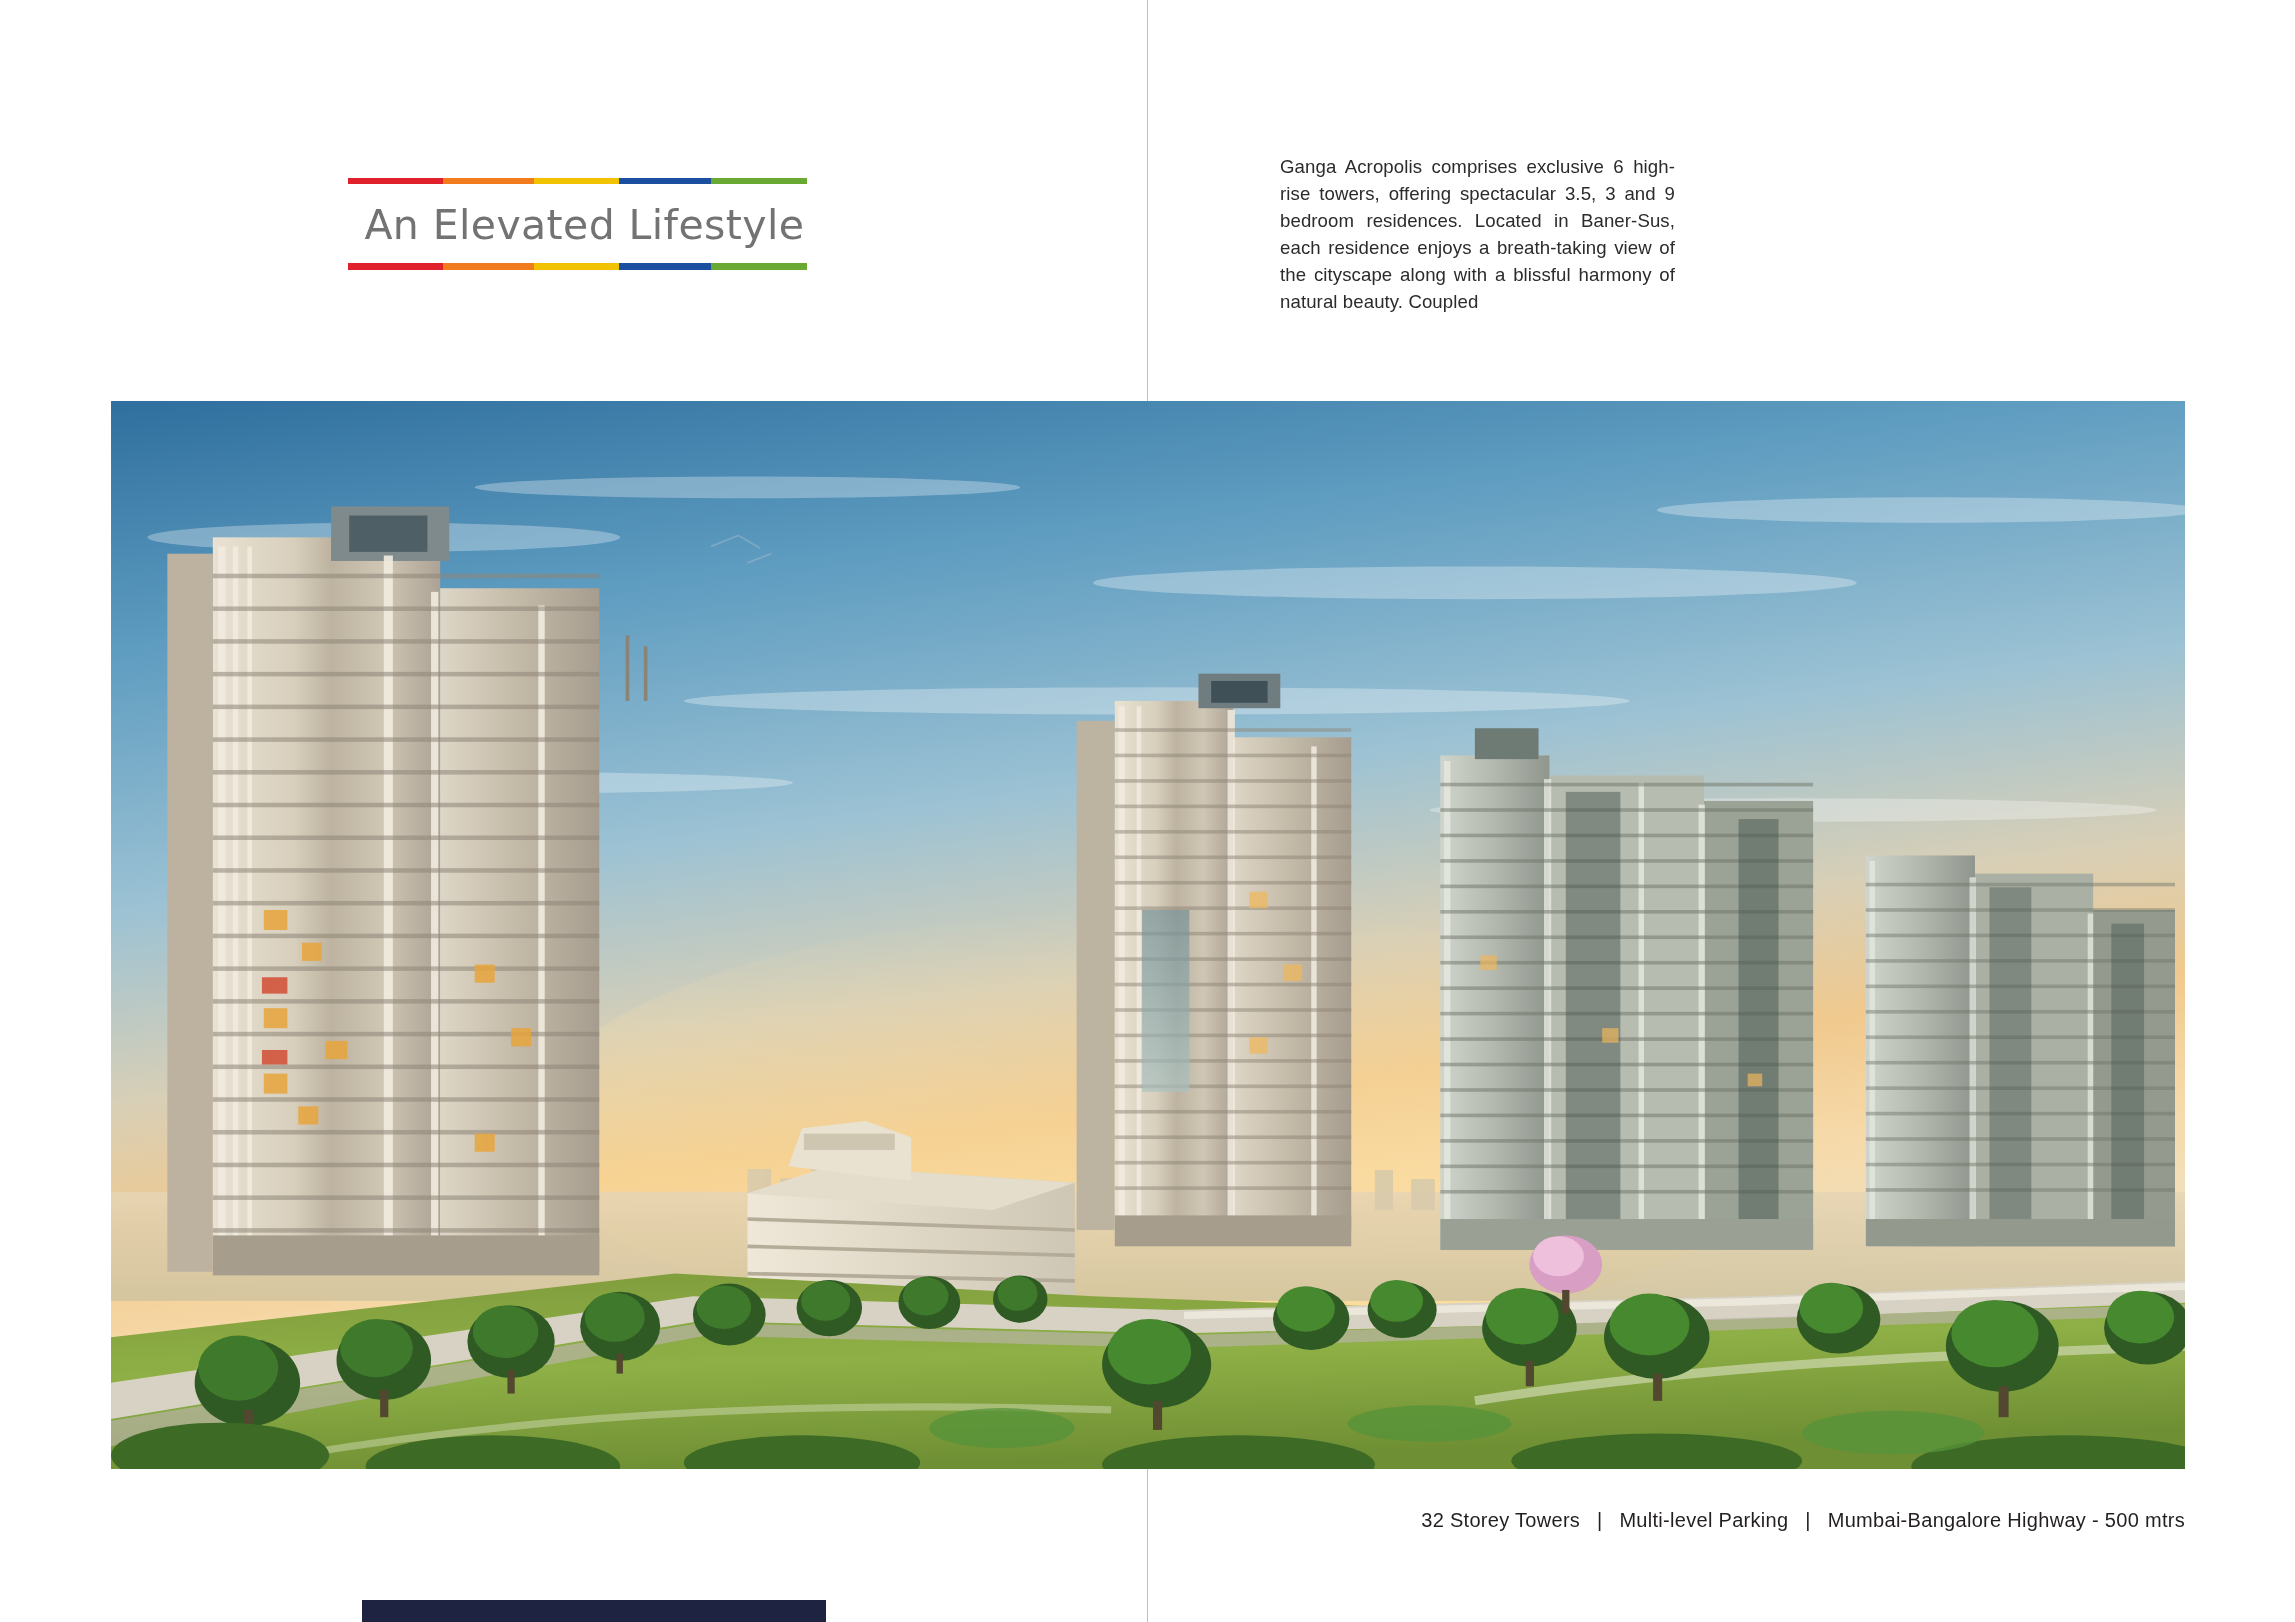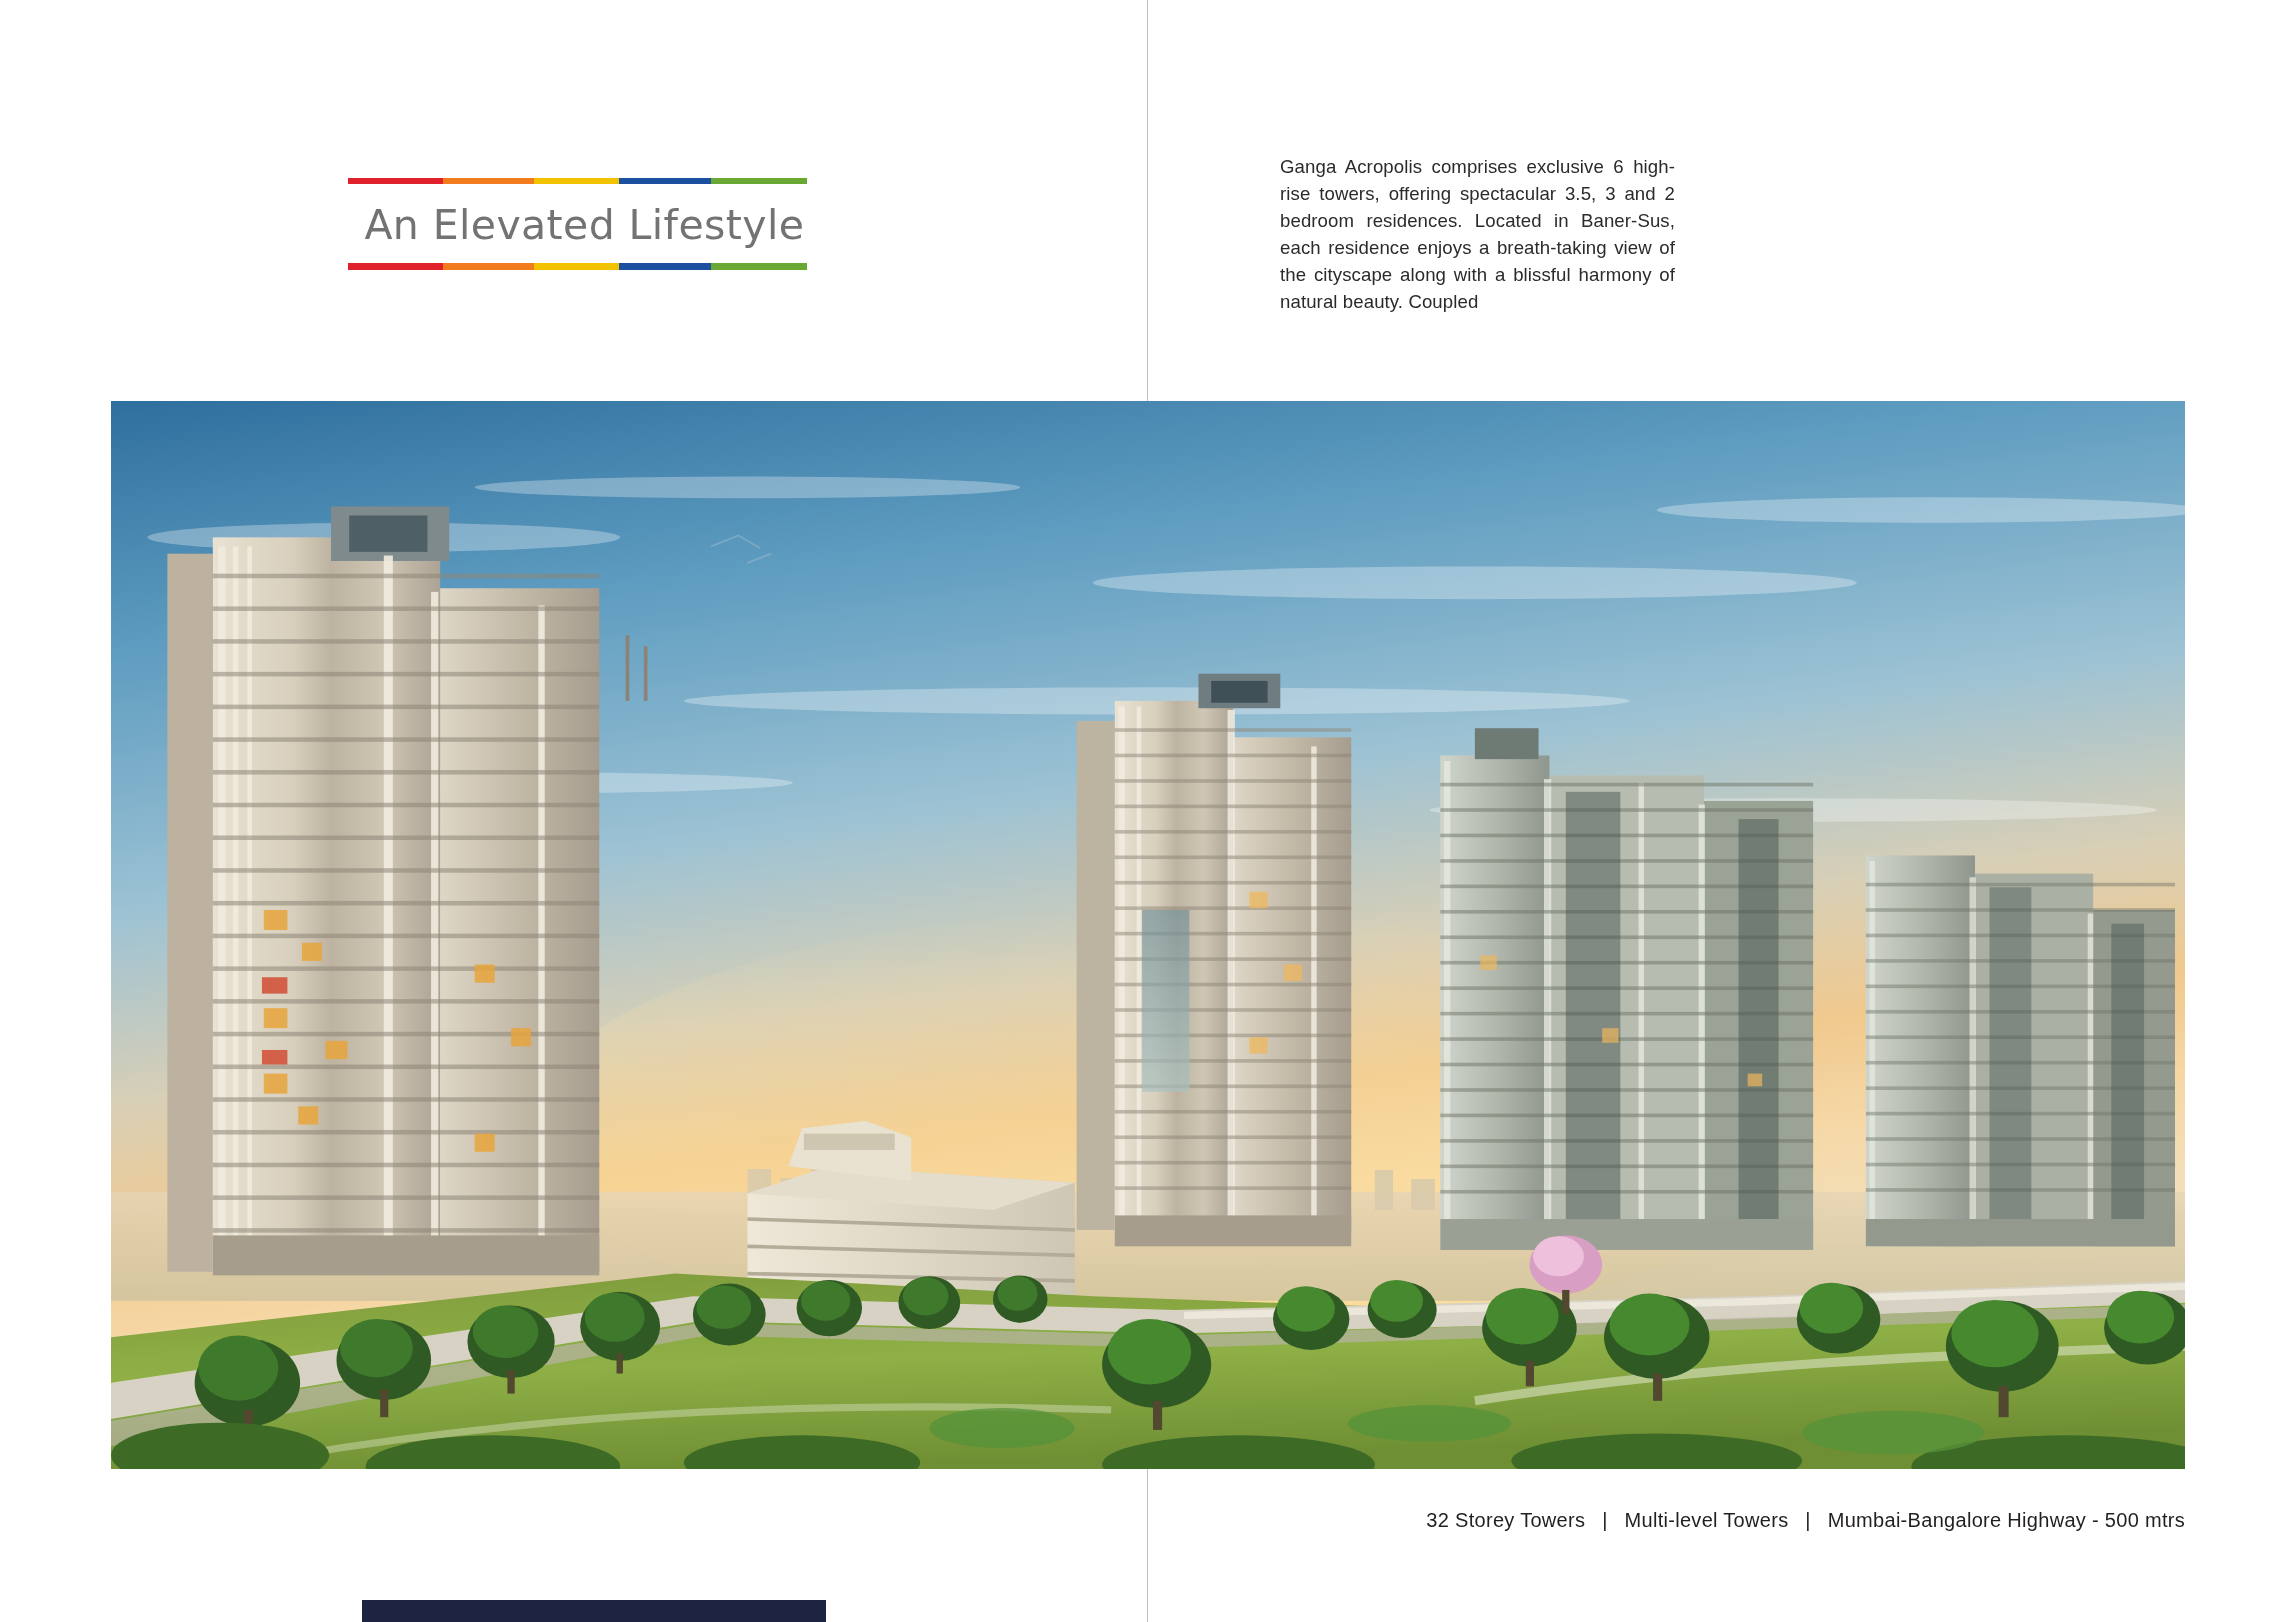--- a/index.html
+++ b/index.html
@@ -130,21 +130,21 @@
   <div class="rule">
     <i class="seg-red"></i>
     <i class="seg-orange"></i>
     <i class="seg-yellow"></i>
     <i class="seg-blue"></i>
     <i class="seg-green"></i>
   </div>
 </div>
 
 <div class="copy">
-  <p>Ganga Acropolis comprises exclusive 6 high-rise towers, offering spectacular 3.5, 3 and 2 bedroom residences. Located in Baner-Sus, each residence enjoys a breath-taking view of the cityscape along with a blissful harmony of natural beauty. Coupled</p>
+  <p>Ganga Acropolis comprises exclusive 6 high-rise towers, offering spectacular 3.5, 3 and 9 bedroom residences. Located in Baner-Sus, each residence enjoys a breath-taking view of the cityscape along with a blissful harmony of natural beauty. Coupled</p>
 </div>
 
 <div class="hero">
   <svg viewBox="0 0 2281 1175" preserveAspectRatio="none" aria-hidden="true">
     <defs>
       <linearGradient id="sky" x1="0" y1="0" x2="0.25" y2="1">
         <stop offset="0" stop-color="#2f6f9e"></stop>
         <stop offset="0.22" stop-color="#5e9cc0"></stop>
         <stop offset="0.45" stop-color="#9cc2d4"></stop>
         <stop offset="0.62" stop-color="#d8cfb6"></stop>
@@ -499,19 +499,19 @@
       <ellipse cx="980" cy="1130" rx="80" ry="22"></ellipse>
       <ellipse cx="1450" cy="1125" rx="90" ry="20"></ellipse>
       <ellipse cx="1960" cy="1135" rx="100" ry="24"></ellipse>
     </g>
   </svg>
 </div>
 
 <div class="footer-facts">
   <span>32 Storey Towers</span>
   <span class="sep">|</span>
-  <span>Multi-level Towers</span>
+  <span>Multi-level Parking</span>
   <span class="sep">|</span>
   <span>Mumbai-Bangalore Highway - 500 mtrs</span>
 </div>
 
 <div class="bottom-tab"></div>
 
 
 </body></html>

